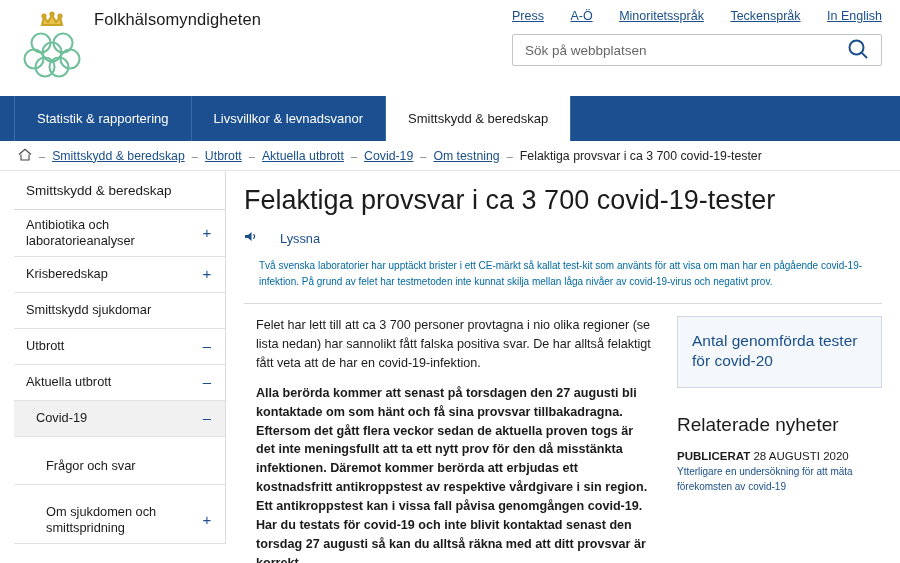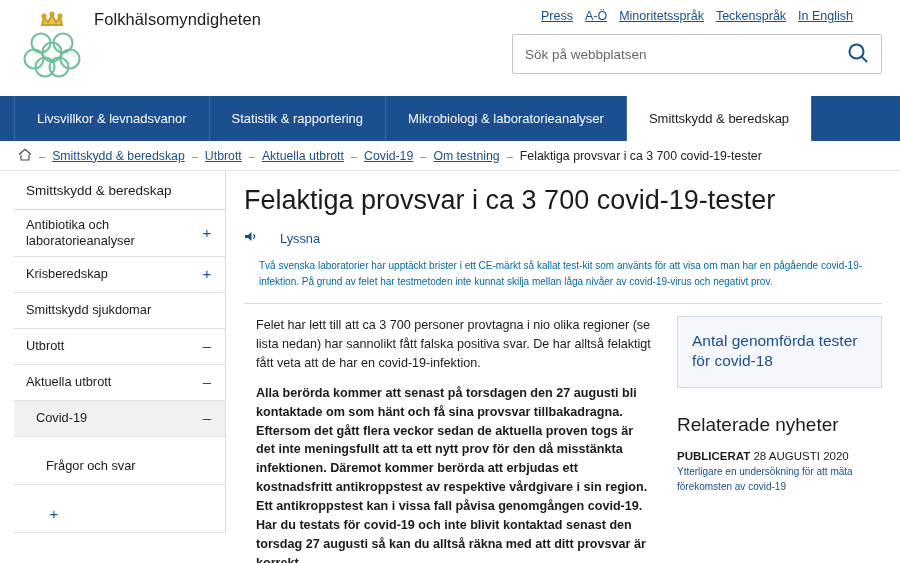--- a/index.html
+++ b/index.html
@@ -33,33 +33,33 @@
     letter-spacing: .1px;
   }
   .top-right {
     position: absolute;
     right: 18px;
     top: 8px;
     width: 370px;
   }
   .top-links {
     display: flex;
-    justify-content: center;
+    justify-content: space-between;
     gap: 12px;
     font-size: 12.5px;
     line-height: 16px;
   }
   .top-links a {
     color: #1a4f8a;
     text-decoration: underline;
     white-space: nowrap;
   }
   .searchbox {
     margin-top: 10px;
-    height: 40px;
+    height: 32px;
     border: 1px solid #c4c4c4;
     border-radius: 2px;
     display: flex;
     align-items: center;
     background: #fff;
   }
   .searchbox input {
     flex: 1;
     border: 0;
     outline: none;
@@ -290,23 +290,22 @@
             <circle cx="10.5" cy="10.5" r="7" fill="none" stroke="#1b4f8f" stroke-width="2"></circle>
             <line x1="15.6" y1="15.6" x2="21" y2="21" stroke="#1b4f8f" stroke-width="2"></line>
           </svg>
         </span>
       </button>
     </div>
   </div>
 </div>
 
 <div class="mainnav">
+  <div class="item">Statistik &amp; rapportering</div>
   <div class="item">Livsvillkor &amp; levnadsvanor</div>
-  <div class="item">Statistik &amp; rapportering</div>
-  <div class="item">Mikrobiologi &amp; laboratorieanalyser</div>
   <div class="item active">Smittskydd &amp; beredskap</div>
 </div>
 
 <div class="breadcrumb">
   <span class="home-icon">
     <svg width="14" height="13" viewBox="0 0 14 13">
       <path d="M1 6.5 L7 1.3 L13 6.5" fill="none" stroke="#444" stroke-width="1.1"></path>
       <path d="M3 6.6 V12 H11 V6.6" fill="none" stroke="#444" stroke-width="1.1"></path>
     </svg>
   </span>
@@ -351,20 +350,21 @@
     </div>
     <div class="side-item lvl2 active">
       <span class="lbl">Covid-19</span>
       <span class="toggle">–</span>
     </div>
     <div class="side-item lvl3">
       <span class="lbl">Frågor och svar</span>
       <span class="toggle"></span>
     </div>
     <div class="side-item lvl3">
+      <span class="lbl">Om sjukdomen och smittspridning</span>
       <span class="toggle">+</span>
     </div>
   </nav>
 
   <div class="content">
     <div class="article">
       <h1 class="title">Felaktiga provsvar i ca 3 700 covid-19-tester</h1>
 
       <div class="listen">
         <span>
@@ -381,21 +381,21 @@
 
       <div class="body-cols">
         <div class="body-main">
           <p>Felet har lett till att ca 3 700 personer provtagna i nio olika regioner (se lista nedan) har sannolikt fått falska positiva svar. De har alltså felaktigt fått veta att de har en covid-19-infektion.</p>
           <p class="bold">Alla berörda kommer att senast på torsdagen den 27 augusti bli kontaktade om som hänt och få sina provsvar tillbakadragna. Eftersom det gått flera veckor sedan de aktuella proven togs är det inte meningsfullt att ta ett nytt prov för den då misstänkta infektionen. Däremot kommer berörda att erbjudas ett kostnadsfritt antikroppstest av respektive vårdgivare i sin region. Ett antikroppstest kan i vissa fall påvisa genomgången covid-19. Har du testats för covid-19 och inte blivit kontaktad senast den torsdag 27 augusti så kan du alltså räkna med att ditt provsvar är korrekt.</p>
 
         </div>
 
         <aside class="rail">
           <div class="promo">
-            <a>Antal genomförda tester för covid-18</a>
+            <a>Antal genomförda tester för covid-20</a>
           </div>
           <h2>Relaterade nyheter</h2>
           <div>
             <div class="news-meta">
               <span class="tag">PUBLICERAT</span>
               <span>28 AUGUSTI 2020</span>
             </div>
             <a class="news-link">Ytterligare en undersökning för att mäta förekomsten av covid-19</a>
           </div>
         </aside>

